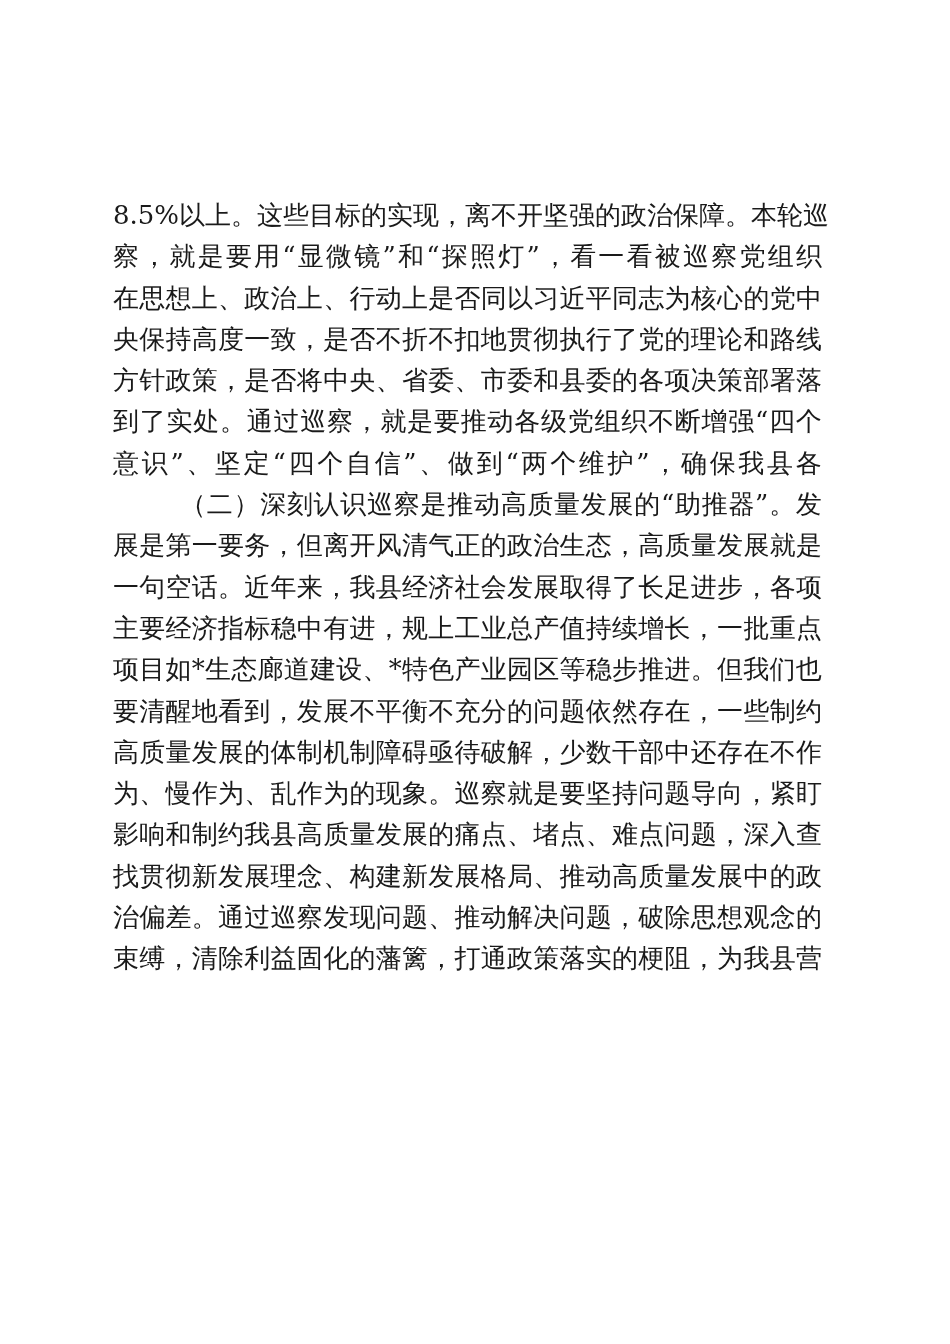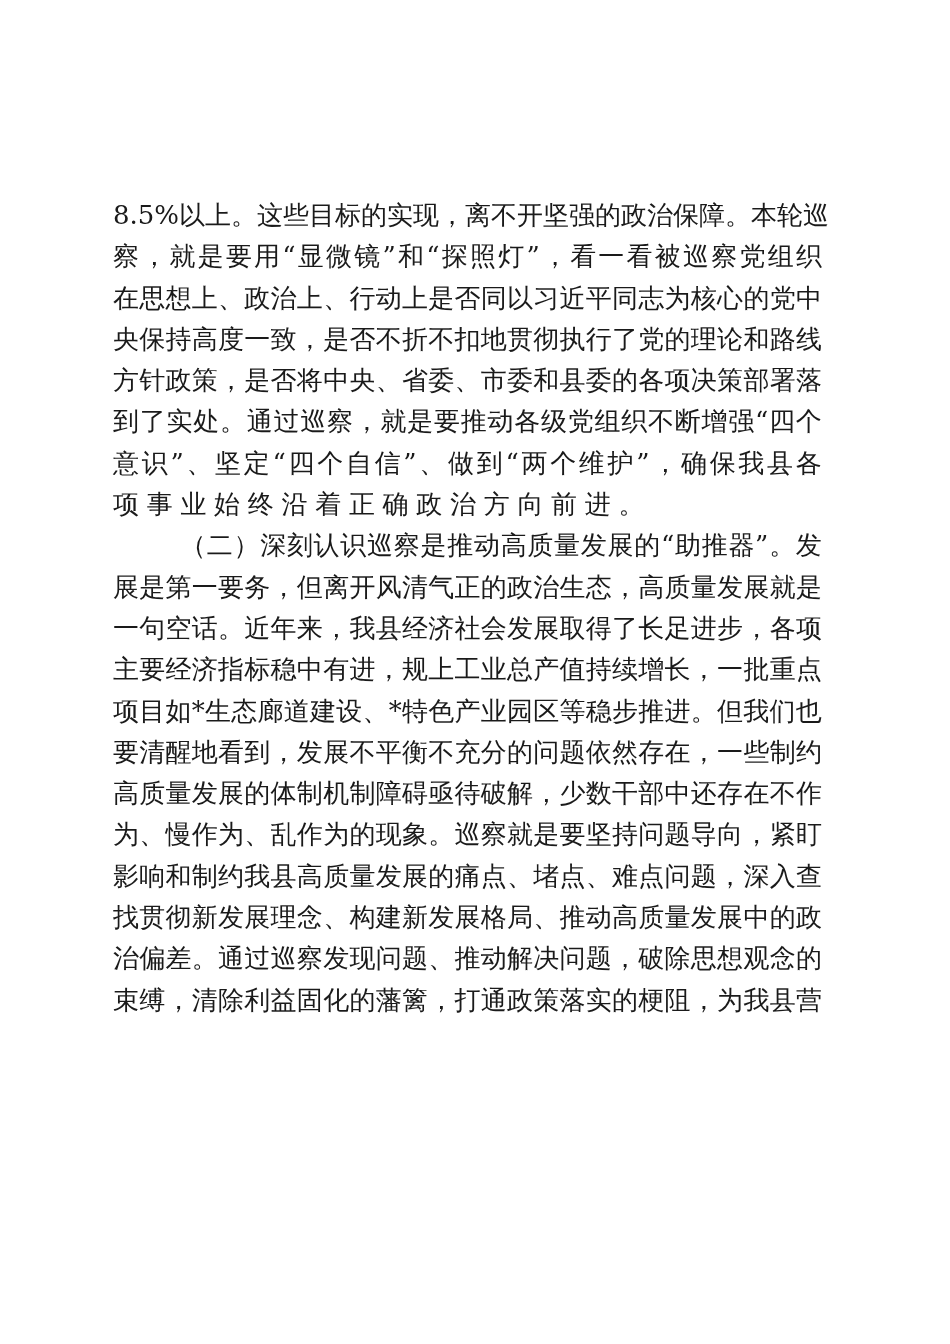--- a/index.html
+++ b/index.html
@@ -256,21 +256,20 @@
           <span class="ch">维</span>
           <span class="ch">护</span>
           <span class="ch">”</span>
           <span class="ch">，</span>
           <span class="ch">确</span>
           <span class="ch">保</span>
           <span class="ch">我</span>
           <span class="ch">县</span>
           <span class="ch">各</span>
         </div>
-      <div class="line last">项事业始终沿着正确政治方向前进。</div>
     </div>
 
     <div class="para">
       <div class="line indent">
           <span class="ch">（</span>
           <span class="ch">二</span>
           <span class="ch">）</span>
           <span class="ch">深</span>
           <span class="ch">刻</span>
           <span class="ch">认</span>

